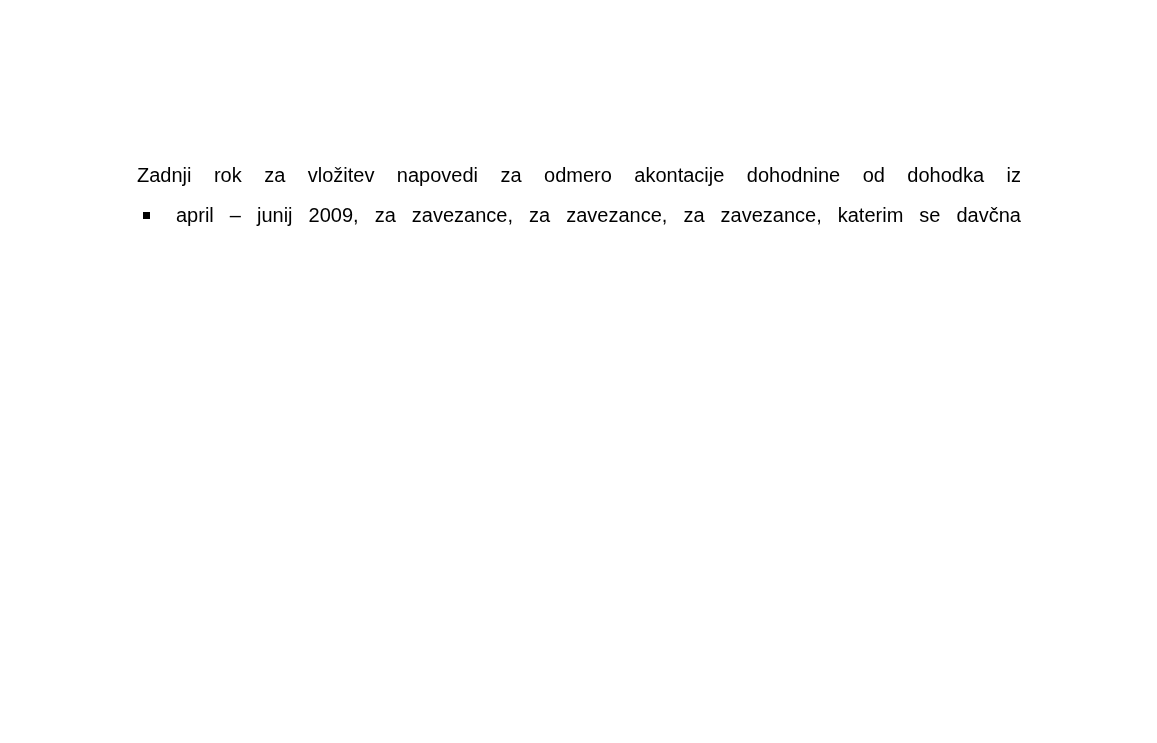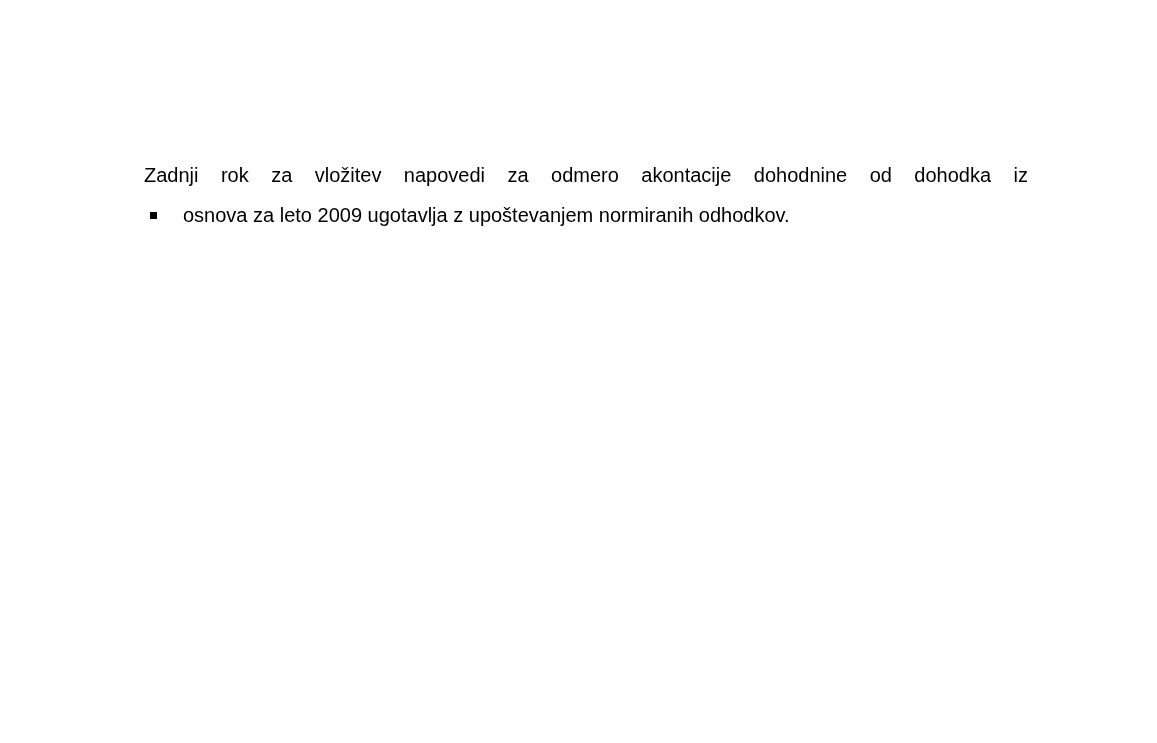--- a/index.html
+++ b/index.html
@@ -7,21 +7,21 @@
     padding: 0;
     background: #ffffff;
     width: 1157px;
     height: 743px;
     overflow: hidden;
     font-family: "Liberation Sans", sans-serif;
     color: #000000;
   }
   .page {
     position: absolute;
-    left: 144px;
+    left: 137px;
     top: 155px;
     width: 884px;
   }
   .line {
     font-size: 20px;
     line-height: 40px;
   }
   
   .justify-full {
     text-align: justify;
@@ -45,17 +45,17 @@
 
 <div class="page">
 
   <div class="para">
     <div class="line justify-full">Zadnji rok za vložitev napovedi za odmero akontacije dohodnine od dohodka iz</div>
   </div>
 
   <div class="bullet-item">
     <span class="bullet-square"></span>
     <div class="bullet-text">
-      <div class="line">osnova za leto 2009 ugotavlja z upoštevanjem normiranih odhodkov.</div>
+      <div class="line justify-full">april – junij 2009, za zavezance, za zavezance, za zavezance, katerim se davčna</div>
     </div>
   </div>
 
 </div>
 
 </body></html>

